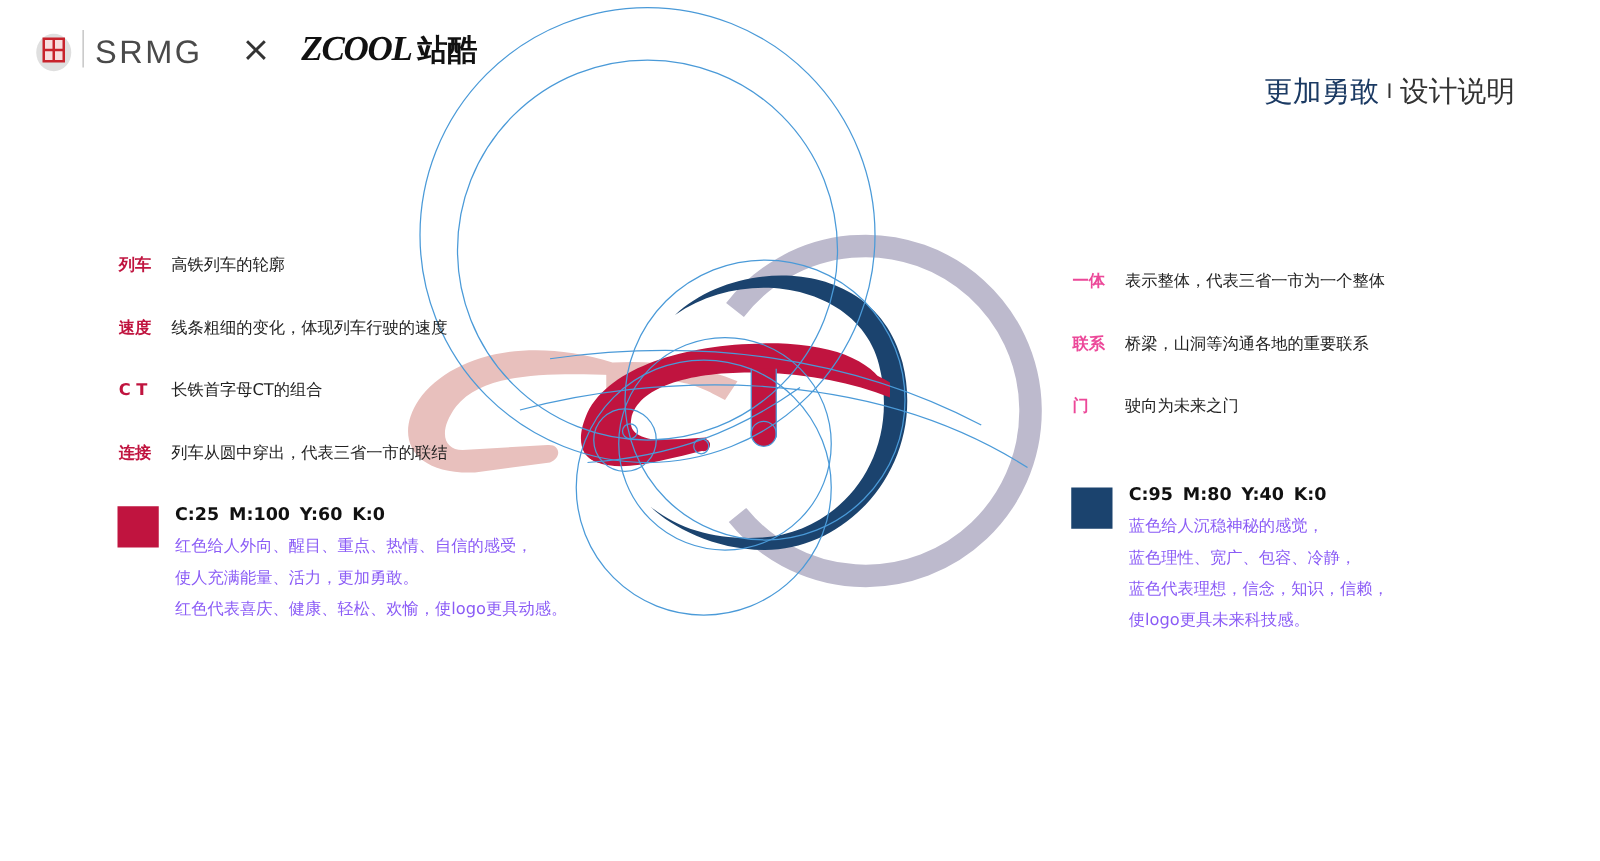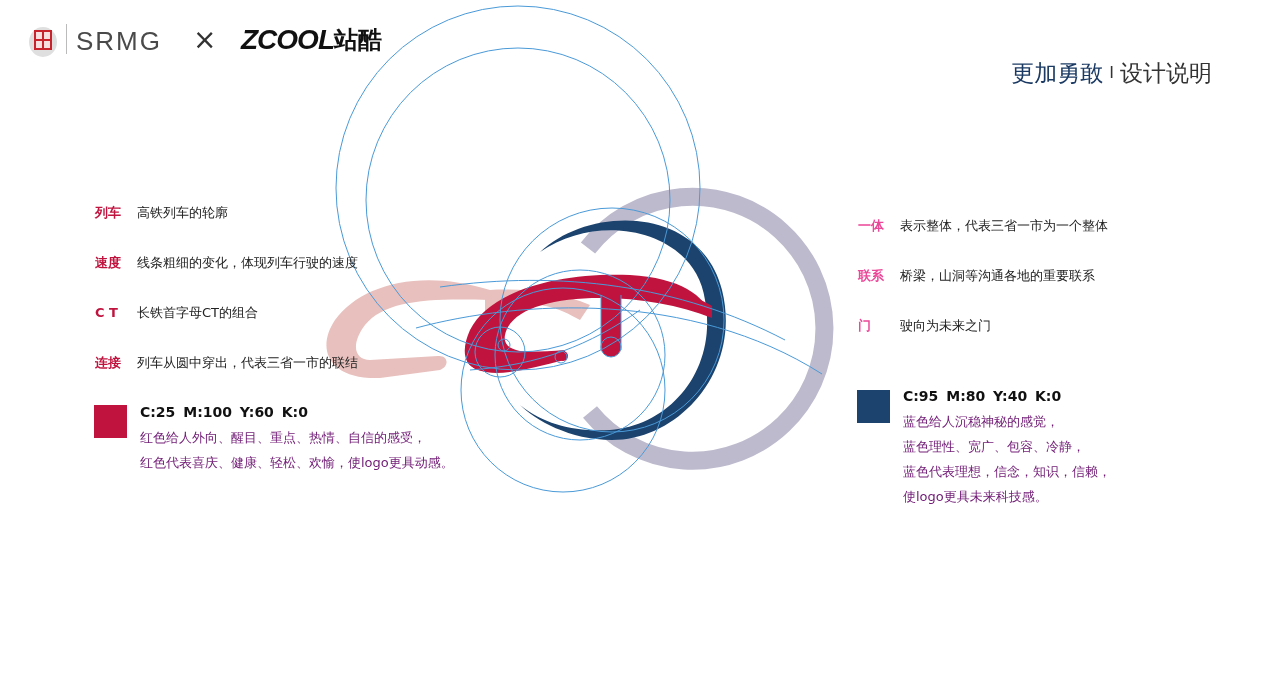--- a/index.html
+++ b/index.html
@@ -5,36 +5,36 @@
   html, body { margin: 0; padding: 0; background: #ffffff; }
   body { width: 1280px; height: 689px; position: relative; overflow: hidden;
          font-family: "DejaVu Sans", "Liberation Sans", sans-serif; color: #222; }
   .abs { position: absolute; }
   
   .seal { left: 28px; top: 22px; width: 30px; height: 36px; }
   .divider { left: 66px; top: 24px; width: 1px; height: 30px; background: #bbb; }
   .srmg { left: 76px; top: 27px; font-family: "Liberation Sans", sans-serif; font-size: 26px;
           letter-spacing: 2px; color: #4a4a4a; font-weight: normal; line-height: 28px; }
   .cross { left: 193px; top: 26px; font-size: 28px; color: #333; line-height: 28px; font-family: "DejaVu Sans", sans-serif; }
-  .zcool { left: 241px; top: 25px; font-family: Liberation Sans, sans-serif; font-weight: bold;
+  .zcool { left: 241px; top: 25px; font-family: Liberation Serif, serif; font-weight: bold;
            font-size: 28px; color: #111; letter-spacing: -1px; line-height: 30px; font-style: italic; }
   .zcool-cn { left: 334px; top: 26px; font-size: 24px; font-weight: bold; color: #111; line-height: 28px; }
   
   .title { right: 68px; top: 58px; font-size: 23px; line-height: 30px; white-space: nowrap; }
   .title .a { color: #1b3a63; }
   .title .sep { color: #333; font-size: 16px; margin: 0 6px; vertical-align: 3px; }
   .title .b { color: #333; }
   
   .item { font-size: 13px; line-height: 18px; white-space: nowrap; }
   .item .k { font-weight: bold; display: inline-block; width: 42px; }
   .k.red { color: #c0143f; }
   .k.blue { color: #ec4899; }
   .swatch { width: 33px; height: 33px; }
   .cmyk { font-weight: bold; font-size: 14px; line-height: 18px; color: #111; white-space: nowrap; word-spacing: 3px; }
-  .desc-line { font-size: 13px; line-height: 25px; white-space: nowrap; color: #701a75; }
+  .desc-line { font-size: 13px; line-height: 25px; white-space: nowrap; color: #8b5cf6; }
   svg.art { position: absolute; left: 0; top: 0; }
 </style>
 </head>
 <body>
 
 <div class="abs seal">
   <svg width="30" height="36" viewBox="0 0 30 36">
     <ellipse cx="15" cy="20" rx="14" ry="15" fill="#c9c9c9" opacity="0.6"></ellipse>
     <rect x="6" y="8" width="18" height="20" fill="#c8232c"></rect>
     <rect x="8" y="10" width="6" height="7" fill="#fff" opacity="0.85"></rect>
@@ -97,20 +97,21 @@
   <span class="k red">C T</span><span>长铁首字母CT的组合</span>
 </div>
 <div class="abs item" style="left:95px; top:354px;">
   <span class="k red">连接</span><span>列车从圆中穿出，代表三省一市的联结</span>
 </div>
 
 <div class="abs swatch" style="left:94px; top:405px; background:#c0143f;"></div>
 <div class="abs cmyk" style="left:140px; top:403px;">C:25  M:100  Y:60  K:0</div>
 <div class="abs" style="left:140px; top:425px;">
   <div class="desc-line">红色给人外向、醒目、重点、热情、自信的感受，</div>
+  <div class="desc-line">使人充满能量、活力，更加勇敢。</div>
   <div class="desc-line">红色代表喜庆、健康、轻松、欢愉，使logo更具动感。</div>
 </div>
 
 <div class="abs item" style="left:858px; top:217px;">
   <span class="k blue">一体</span><span>表示整体，代表三省一市为一个整体</span>
 </div>
 <div class="abs item" style="left:858px; top:267px;">
   <span class="k blue">联系</span><span>桥梁，山洞等沟通各地的重要联系</span>
 </div>
 <div class="abs item" style="left:858px; top:317px;">

